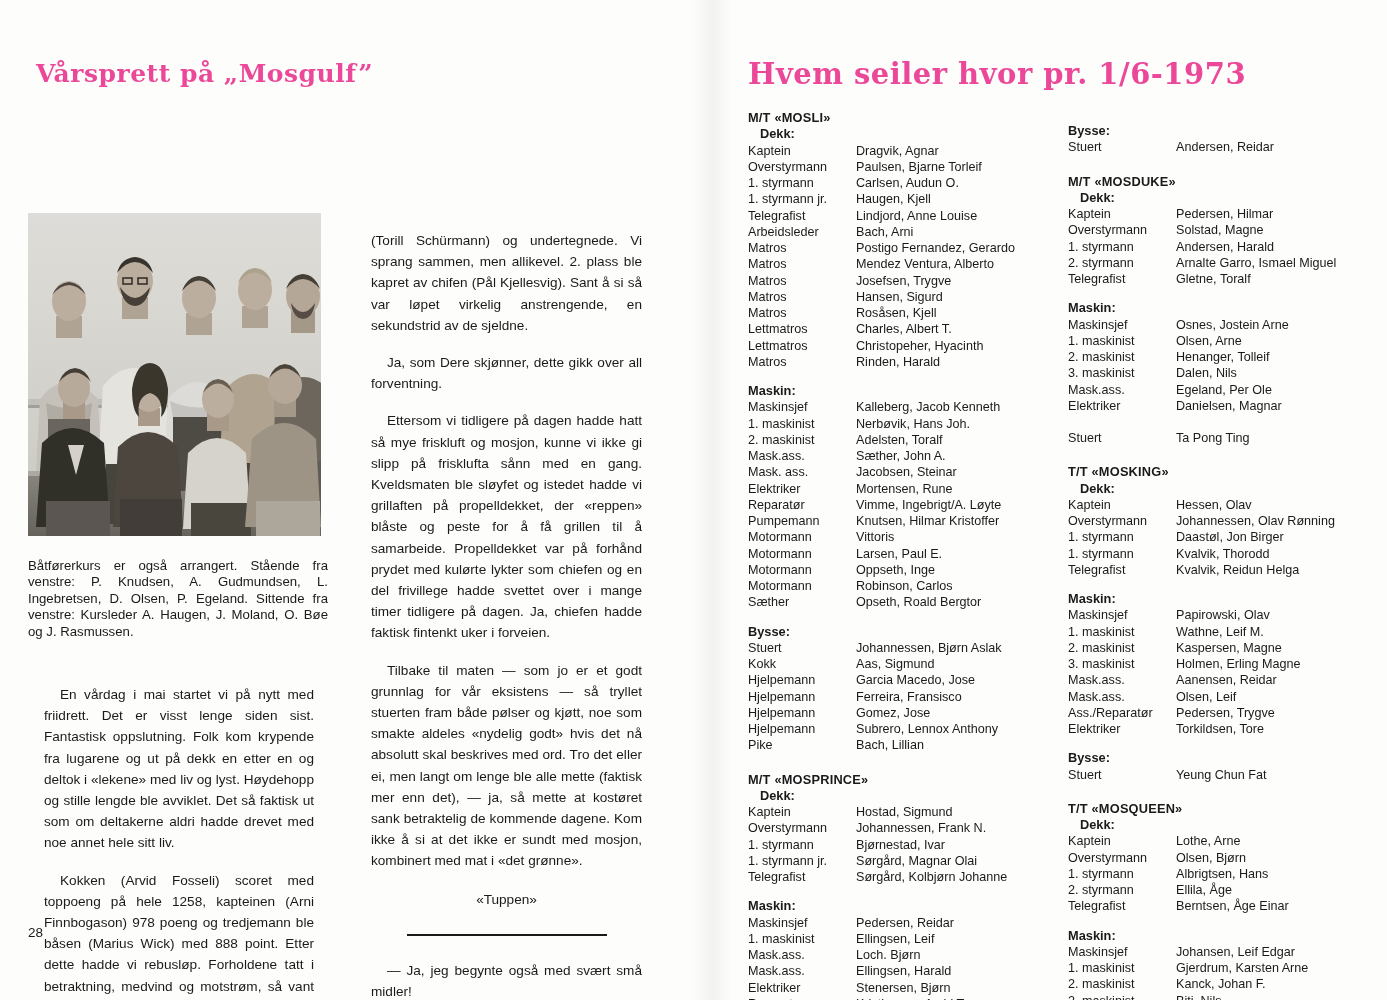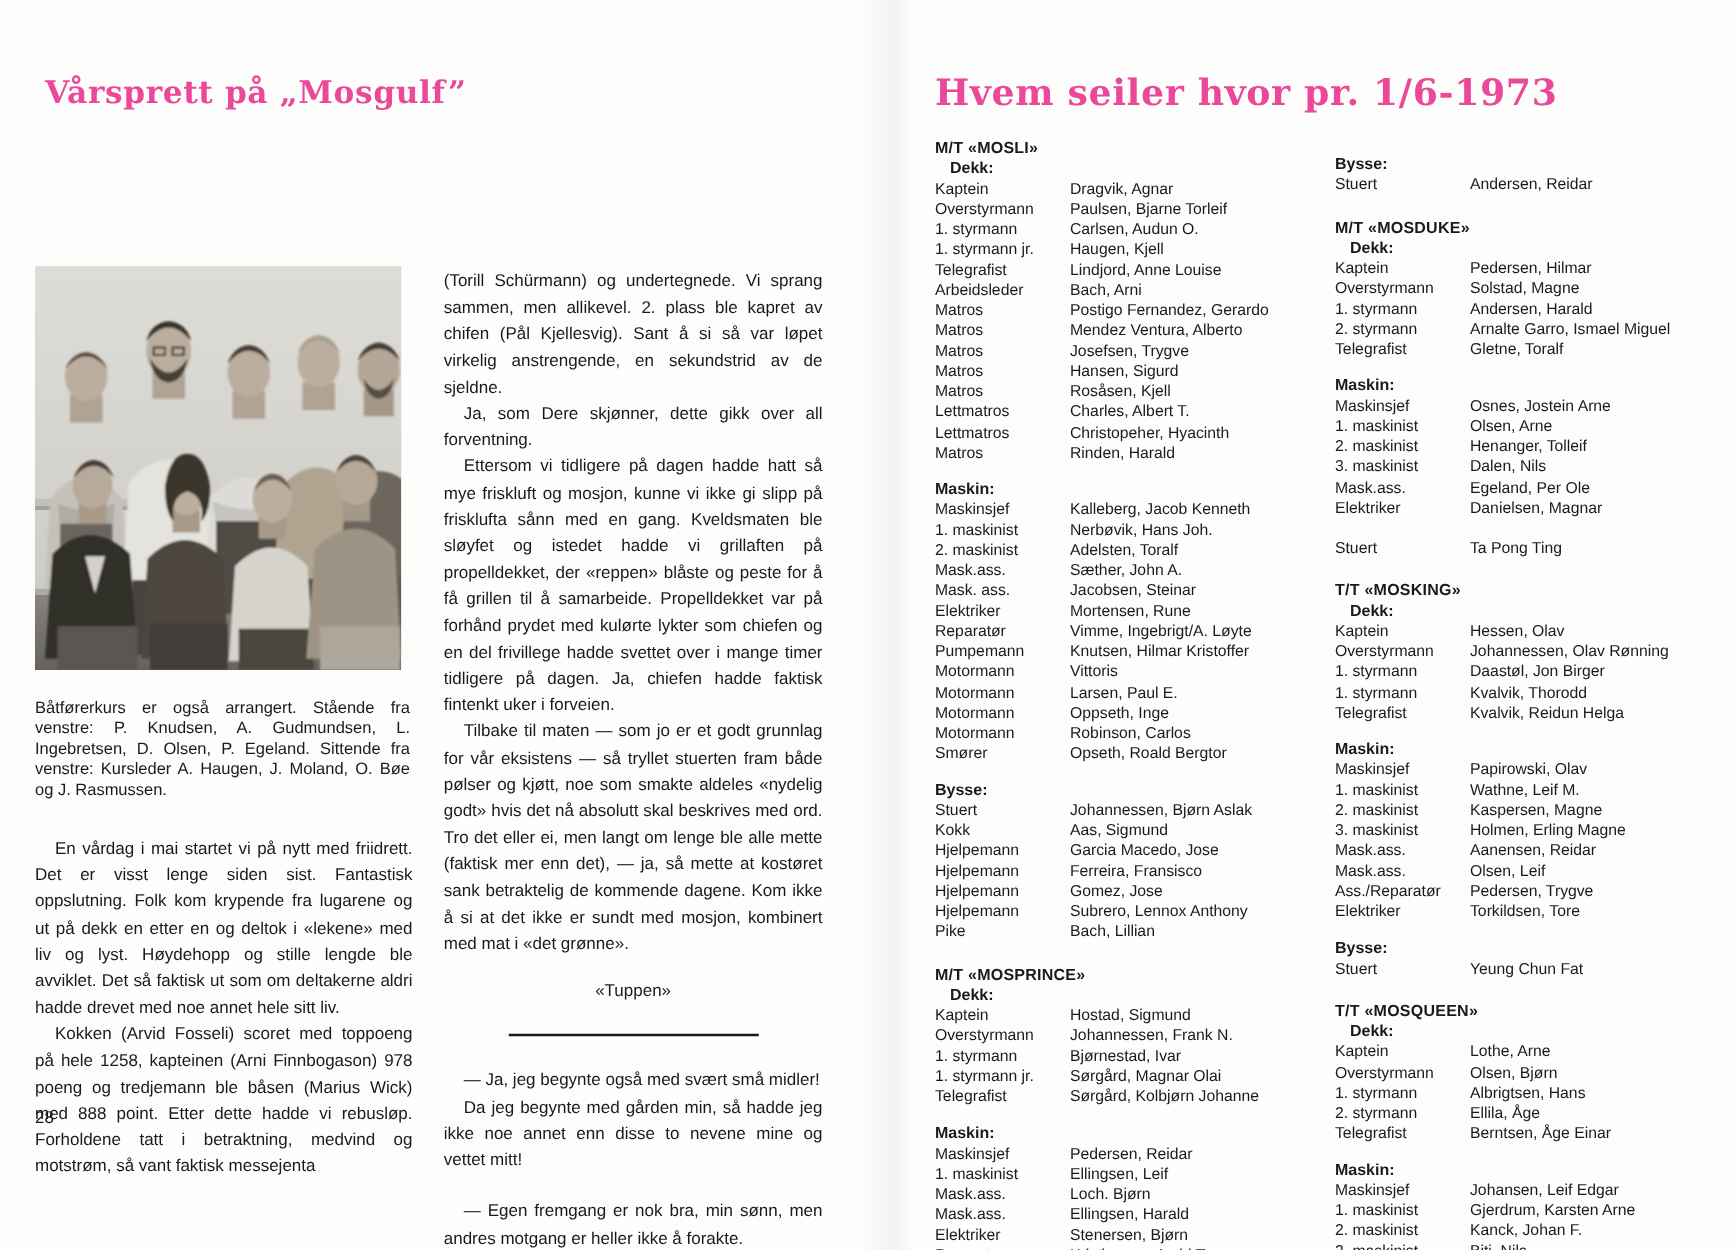--- a/index.html
+++ b/index.html
@@ -53,30 +53,30 @@
   .colL{
     position:absolute;left:28px;top:668px;width:302px;
     font-size:13.6px;line-height:21.2px;
     text-align:justify;
   }
   .colR{
     position:absolute;left:355px;top:214px;width:303px;
     font-size:13.6px;line-height:21.2px;
     text-align:justify;
   }
-  .colL p,.colR p{margin:0;}
+  .colL p,.colR p{margin:16px;}
   .colL p.ind,.colR p.ind{text-indent:16px;}
   .sig{text-align:center;margin-top:17px !important;}
   .rule{
     width:200px;height:2px;background:#1a1a1a;
     margin:24px auto 24px auto;
   }
   .gap{height:20px;}
   #page-number{
-    position:absolute;left:28px;top:886px;
+    position:absolute;left:28px;top:925px;
     font-size:13.5px;
   }
 
   
   .crewcol{position:absolute;top:110px;font-size:12.6px;line-height:16.25px;}
   #crew-col-1{left:748px;width:300px;}
   #crew-col-2{left:1068px;width:308px;}
 
   .ship-title{
     font-weight:700;font-size:12.8px;letter-spacing:0.2px;
@@ -335,21 +335,21 @@
       </div>
       <div class="row">
         <span class="role">Motormann</span>
         <span class="name">Oppseth, Inge</span>
       </div>
       <div class="row">
         <span class="role">Motormann</span>
         <span class="name">Robinson, Carlos</span>
       </div>
       <div class="row">
-        <span class="role">Smører</span>
+        <span class="role">Sæther</span>
         <span class="name">Opseth, Roald Bergtor</span>
       </div>
       <div class="dept">Bysse:</div>
       <div class="row">
         <span class="role">Stuert</span>
         <span class="name">Johannessen, Bjørn Aslak</span>
       </div>
       <div class="row">
         <span class="role">Kokk</span>
         <span class="name">Aas, Sigmund</span>

